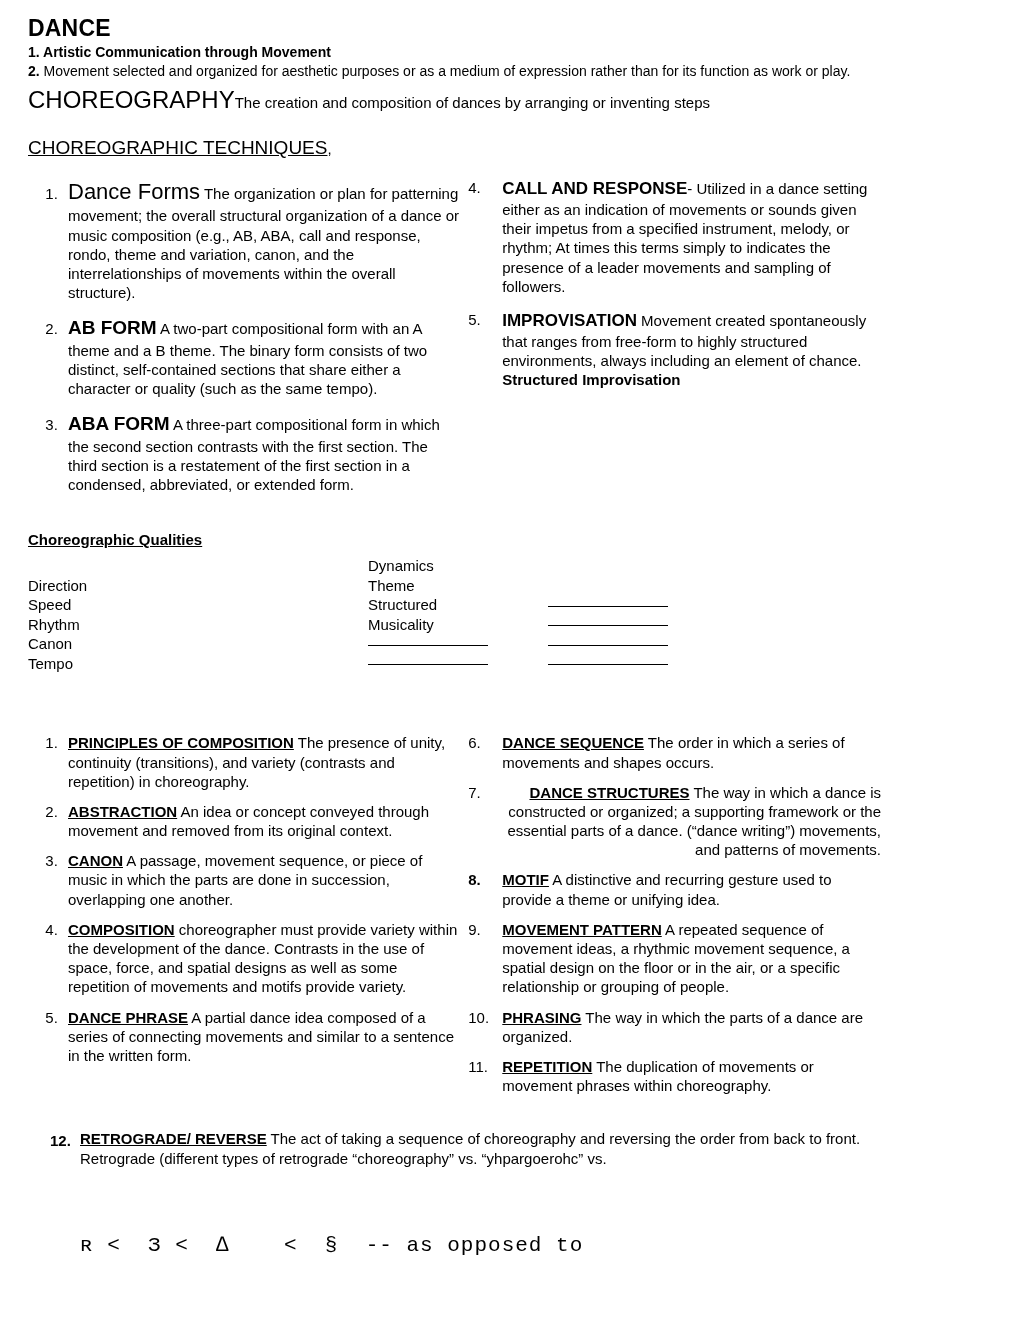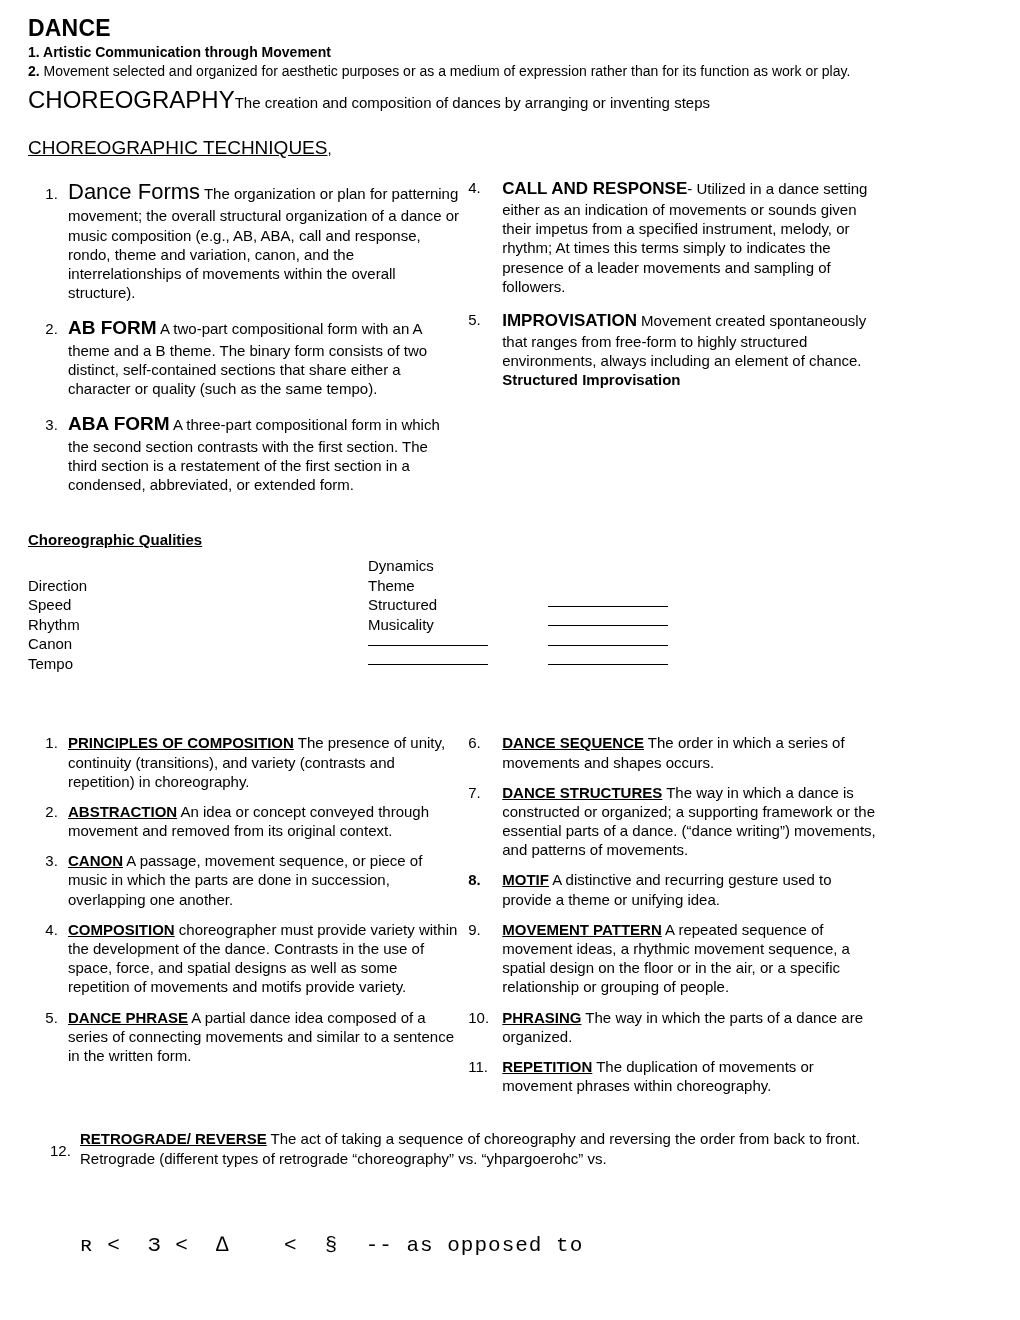--- a/index.html
+++ b/index.html
@@ -125,22 +125,22 @@
     text-decoration: underline;
   }
   .bottom-item {
     margin-top: 34px;
     padding-left: 52px;
     position: relative;
   }
   .bottom-num {
     position: absolute;
     left: 22px;
-    top: 12px;
-    font-weight: normal;
+    top: 2px;
+    font-weight: bold;
   }
   .mono-block {
     font-family: "Liberation Mono", monospace;
     font-size: 21px;
     letter-spacing: 1px;
     margin-top: 6px;
     padding-left: 52px;
     line-height: 1.38;
     white-space: pre;
   }
@@ -234,21 +234,21 @@
         <li><span class="bold-u">DANCE PHRASE</span><span> A partial dance idea composed of a series of connecting movements and similar to a sentence in the written form.</span></li>
       </ol>
     </div>
     <div class="lr">
       <div style="display:flex; margin-bottom:11px;">
         <div style="width:34px; flex:none;">6.</div>
         <div style="flex:1;"><span class="bold-u">DANCE SEQUENCE</span><span> The order in which a series of movements and shapes occurs.</span></div>
       </div>
       <div style="display:flex; margin-bottom:11px;">
         <div style="width:34px; flex:none;">7.</div>
-        <div style="flex:1;"><span class="bold-u">DANCE STRUCTURES</span><span> The way in which a dance is constructed or organized; a supporting framework or the essential parts of a dance. (“dance writing”) movements, and patterns of movements.</span></div>
+        <div style="flex:1;text-align:right;"><span class="bold-u">DANCE STRUCTURES</span><span> The way in which a dance is constructed or organized; a supporting framework or the essential parts of a dance. (“dance writing”) movements, and patterns of movements.</span></div>
       </div>
       <div style="display:flex; margin-bottom:11px;">
         <div style="width:34px; flex:none; font-weight:bold;">8.</div>
         <div style="flex:1;"><span class="bold-u">MOTIF</span><span> A distinctive and recurring gesture used to provide a theme or unifying idea.</span></div>
       </div>
       <div style="display:flex; margin-bottom:11px;">
         <div style="width:34px; flex:none;">9.</div>
         <div style="flex:1;"><span class="bold-u">MOVEMENT PATTERN</span><span> A repeated sequence of movement ideas, a rhythmic movement sequence, a spatial design on the floor or in the air, or a specific relationship or grouping of people.</span></div>
       </div>
       <div style="display:flex; margin-bottom:11px;">

